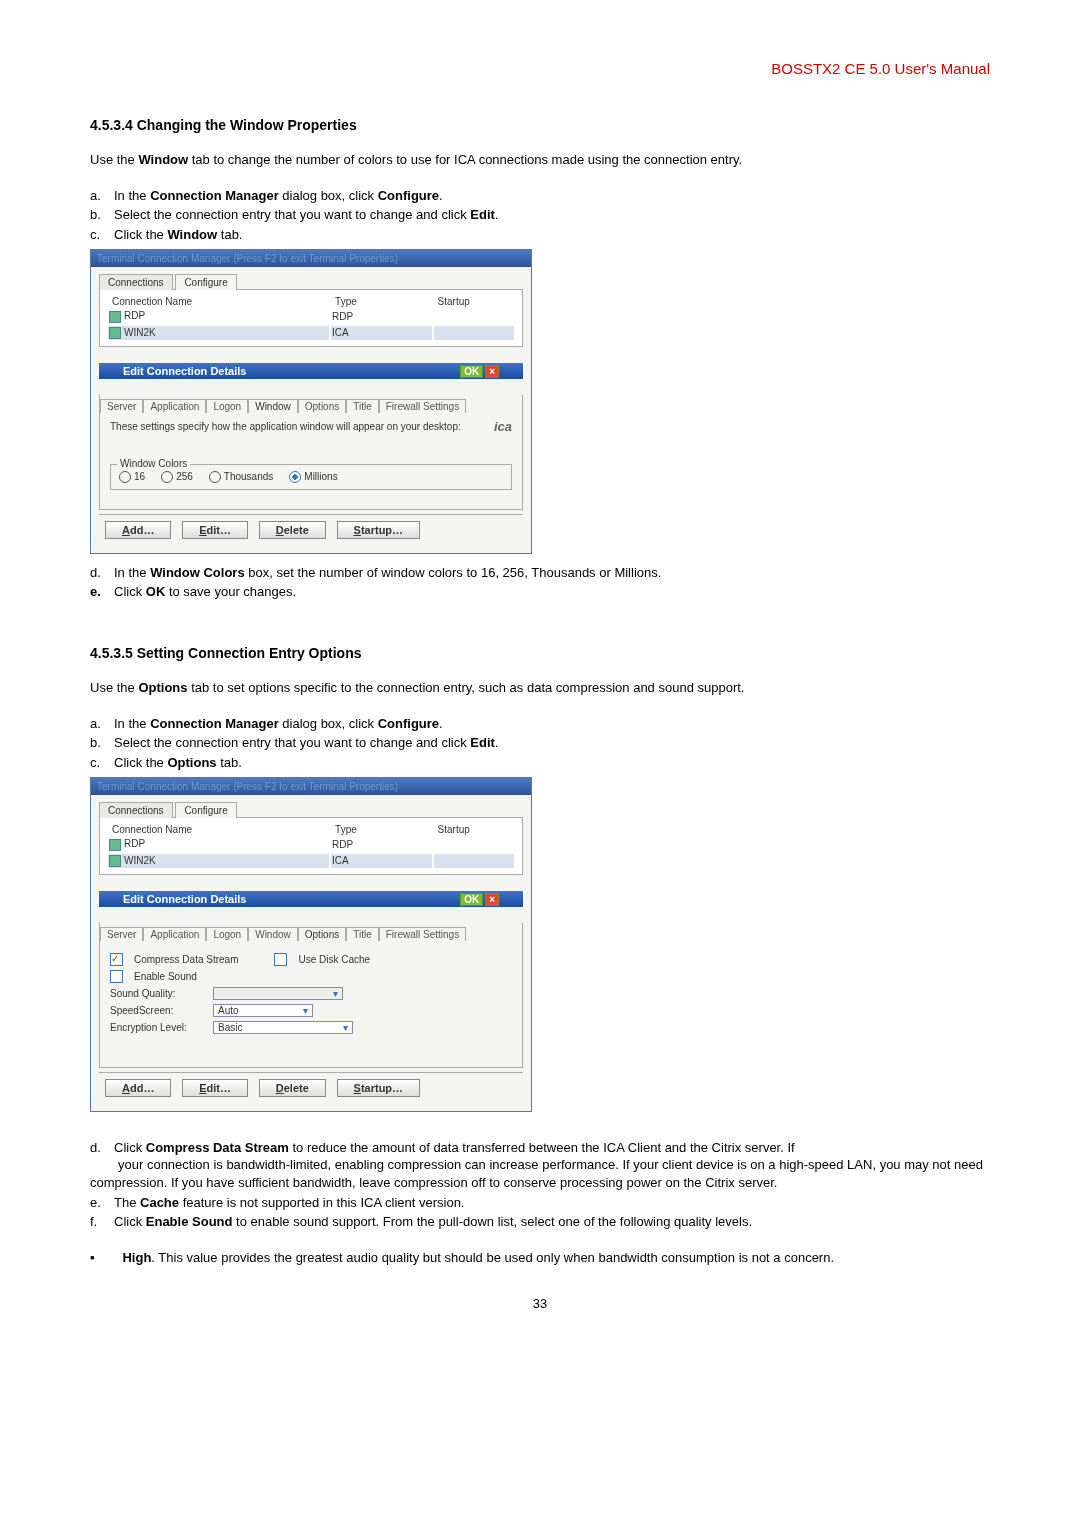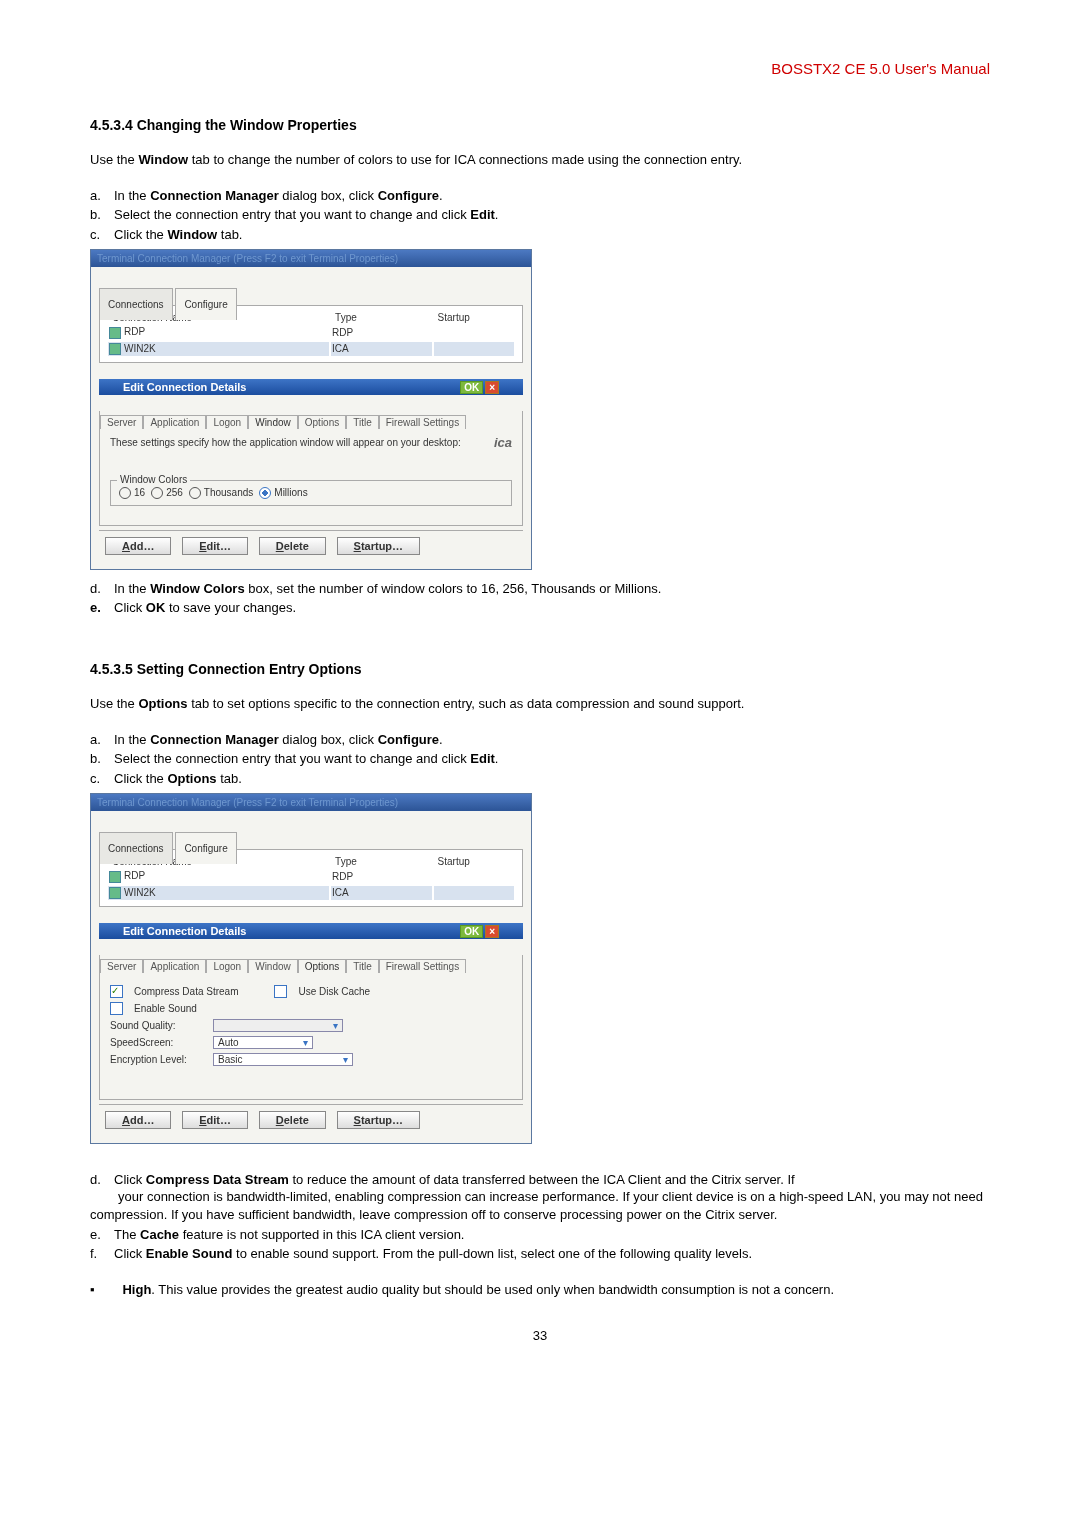--- a/index.html
+++ b/index.html
@@ -42,25 +42,25 @@
     padding: 3px 6px;
   }
   .ss-tabs {
     padding: 6px 8px 0 8px;
     background: #f4f4f0;
   }
   .ss-tab {
     display: inline-block;
     border: 1px solid #aaa;
     border-bottom: none;
-    padding: 10px 8px;
+    padding: 2px 8px;
     font-size: 10px;
     background: #f4f4f0;
     position: relative;
-    top: 15px;
+    top: 1px;
   }
   .ss-tab.inactive { background: #e8e8e4; }
   .ss-inner {
     margin: 0 8px 6px 8px;
     border: 1px solid #aaa;
     background: #fff;
     padding: 4px 6px;
   }
   .conn-table { width: 100%; font-size: 10px; }
   .conn-table th { text-align: left; font-weight: normal; padding: 0 4px; }
@@ -116,21 +116,21 @@
     position: relative;
   }
   .fieldset-legend {
     position: absolute;
     top: -7px;
     left: 6px;
     background: #f4f4f0;
     font-size: 10px;
     padding: 0 3px;
   }
-  .radio-row { display: flex; gap: 6px; align-items:flex-start; }
+  .radio-row { display: flex; gap: 16px; align-items:flex-start; }
   .radio-c { display:inline-flex; align-items:center; gap:3px; font-size:10px; }
   .radio-dot { width:10px; height:10px; border:1px solid #555; border-radius:50%; display:inline-block; }
   .radio-dot.sel { background: radial-gradient(circle at center,#3a74c4 0 40%,#fff 41%); border-color:#3a74c4;}
   .chk { width:11px; height:11px; border:1px solid #3a74c4; display:inline-block; vertical-align:middle; margin-right:3px; background:#fff;}
   .chk.sel::after{content:"✓"; color:#2a7f00; font-size:10px; line-height:10px; display:block;}
   .form-row { display:flex; align-items:center; gap:8px; margin:4px 0; font-size:10px; }
   .form-row .lbl { width:95px; }
   .combo { border:1px solid #88a; background:#fff; padding:0 4px; font-size:10px; width:90px; display:flex; justify-content:space-between; align-items:center; }
   .combo .ar { color:#3a74c4; font-size:10px; }
   .combo.disabled { background:#eee; color:#999; width:120px;}

